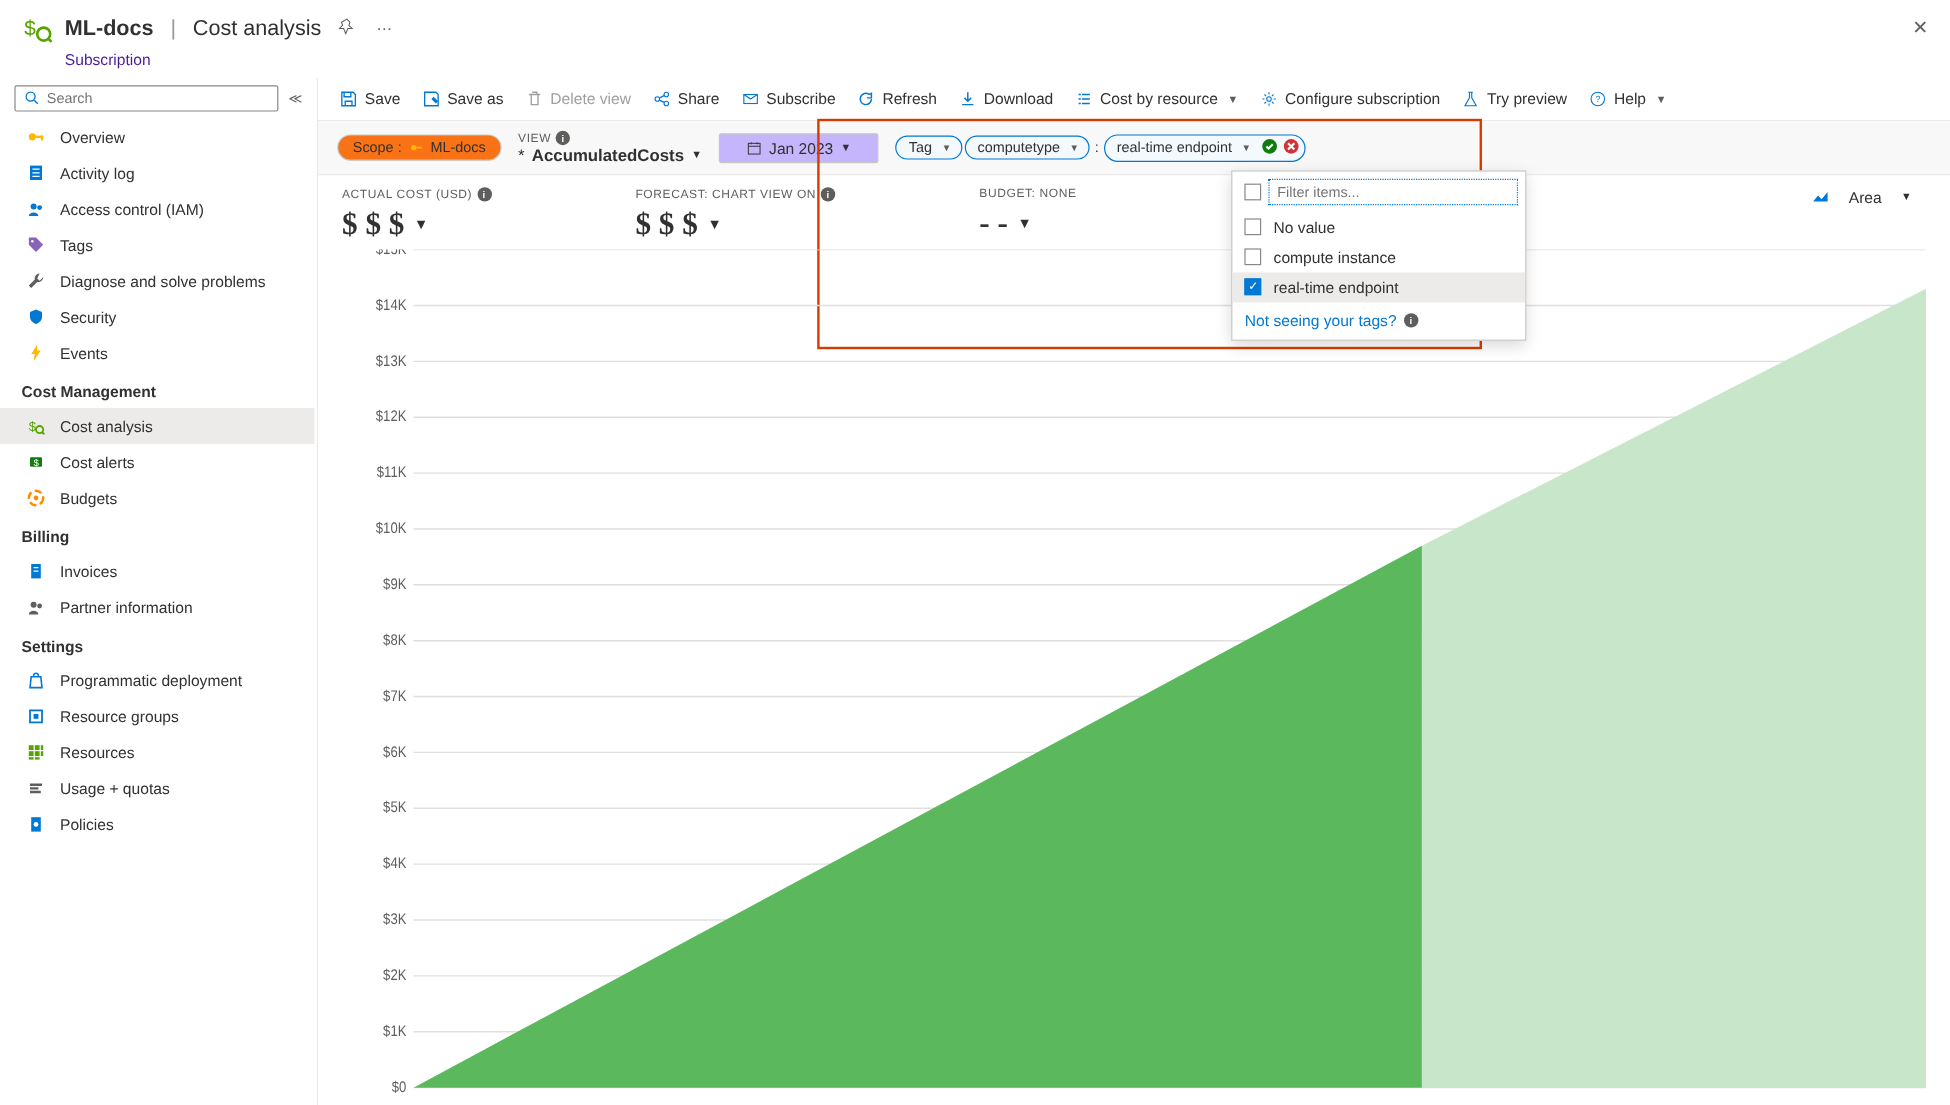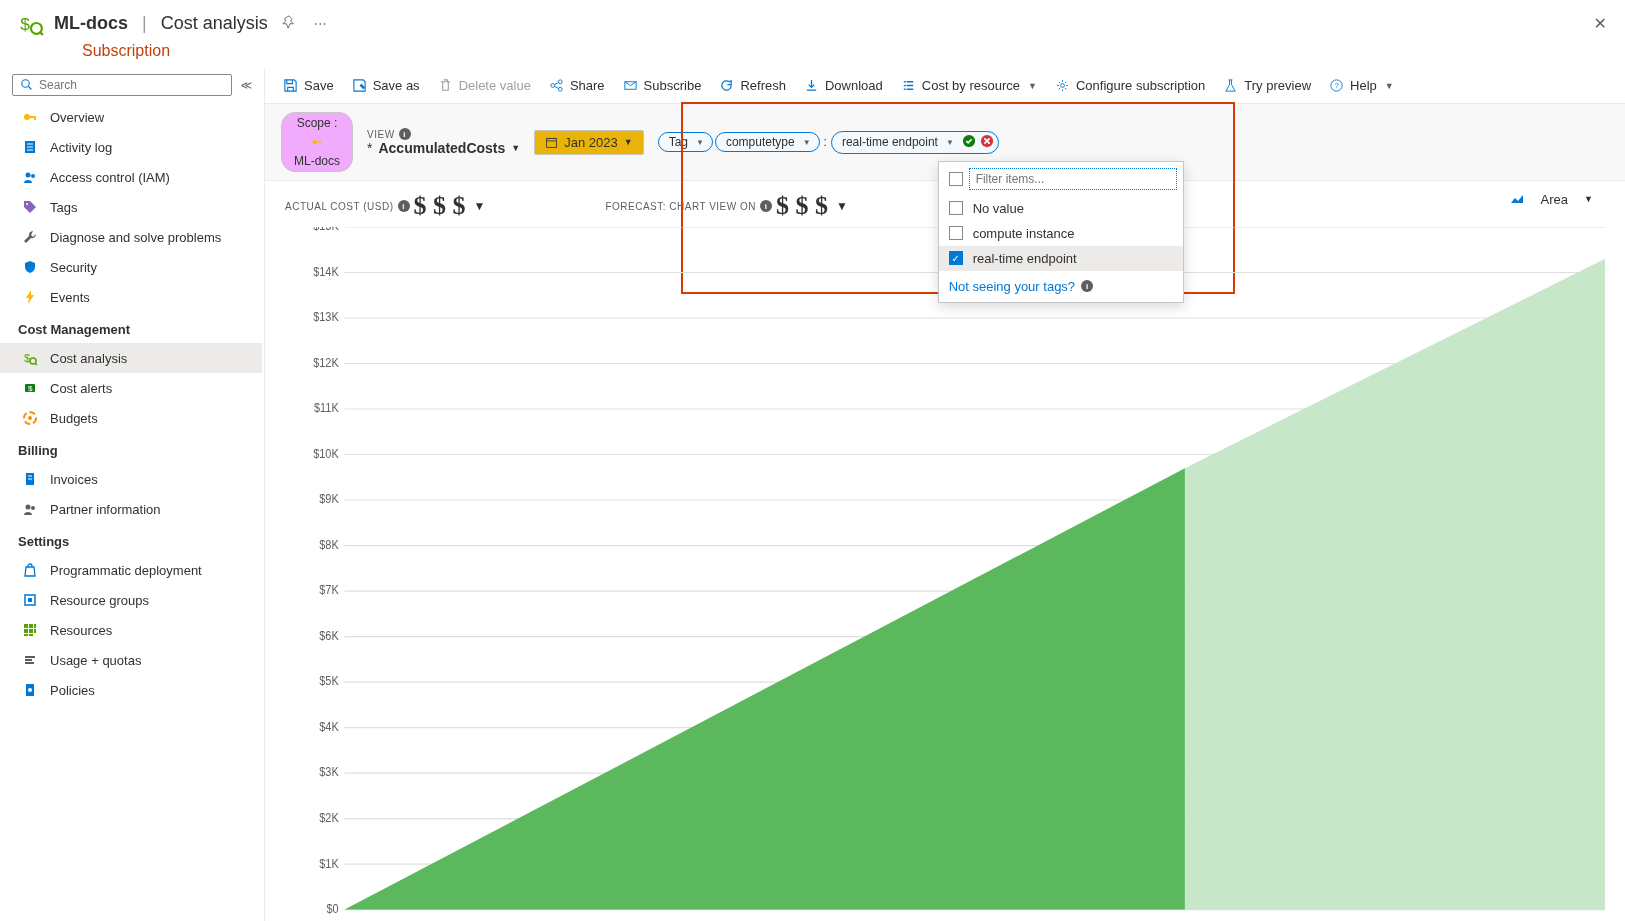--- a/index.html
+++ b/index.html
@@ -4,61 +4,61 @@
 <style>
 * { box-sizing: border-box; margin: 0; padding: 0; }
 body { font-family: "Segoe UI", -apple-system, sans-serif; font-size: 13px; color: #323130; background: #fff; overflow: hidden; }
 .header { display: flex; align-items: center; padding: 10px 18px 6px; gap: 10px; }
 .header-icon { width: 26px; height: 26px; color: #57a300; }
 .header-title { font-size: 18px; font-weight: 600; }
 .header-sep { font-size: 18px; color: #999; margin: 0 4px; }
 .header-page { font-size: 18px; font-weight: 400; }
 .pin-icon, .more-icon { color: #605e5c; cursor: pointer; padding: 4px; }
 .close-x { margin-left: auto; font-size: 16px; color: #605e5c; cursor: pointer; }
-.subheader { padding: 0 18px 8px 82px; font-size: 16px; color: #c2410c; }
+.subheader { padding: 0 18px 8px 54px; font-size: 13px; color: #4c1d95; }
 .layout { display: flex; height: calc(100vh - 58px); }
 .sidebar { width: 265px; border-right: 1px solid #edebe9; display: flex; flex-direction: column; position: relative; flex-shrink: 0; }
 .search-row { display: flex; align-items: center; padding: 6px 12px; gap: 8px; }
 .search-box { flex: 1; display: flex; align-items: center; border: 1px solid #8a8886; border-radius: 2px; padding: 3px 8px; gap: 6px; }
 .search-box input { border: none; outline: none; font-size: 12px; flex: 1; }
 .collapse-btn { color: #605e5c; cursor: pointer; font-size: 11px; }
 .nav { overflow-y: auto; flex: 1; padding-right: 2px; }
 .nav::-webkit-scrollbar { width: 8px; }
 .nav::-webkit-scrollbar-thumb { background: #c8c6c4; border-radius: 4px; }
 .nav-item { display: flex; align-items: center; padding: 7px 12px 7px 22px; gap: 12px; cursor: pointer; font-size: 13px; }
 .nav-item.selected { background: #edebe9; }
 .nav-icon { width: 16px; height: 16px; flex-shrink: 0; display: inline-flex; align-items: center; justify-content: center; }
 .nav-group { font-weight: 600; padding: 10px 18px 6px; font-size: 13px; }
 .main { flex: 1; display: flex; flex-direction: column; overflow: hidden; }
 .toolbar { display: flex; align-items: center; padding: 6px 16px; gap: 14px; border-bottom: 1px solid #edebe9; flex-wrap: wrap; }
 .tb-btn { display: flex; align-items: center; gap: 6px; cursor: pointer; padding: 4px 2px; color: #323130; font-size: 13px; }
 .tb-btn.disabled { color: #a19f9d; }
 .tb-btn .chev { font-size: 9px; margin-left: 2px; color: #605e5c; }
 .filter-bar { display: flex; align-items: center; padding: 8px 16px; gap: 14px; background: #f8f8f8; border-bottom: 1px solid #edebe9; position: relative; }
-.scope-pill { border: 1px solid #c8c6c4; border-radius: 14px; padding: 3px 12px; display: flex; align-items: center; gap: 6px; background: #f0abfc; font-size: 12px; flex-direction: column; }
+.scope-pill { border: 1px solid #c8c6c4; border-radius: 14px; padding: 3px 12px; display: flex; align-items: center; gap: 6px; background: #f97316; font-size: 12px; }
 .view-block { display: flex; flex-direction: column; font-size: 11px; }
 .view-label { font-size: 10px; letter-spacing: .5px; color: #605e5c; display: flex; align-items: center; gap: 4px; }
 .view-value { font-size: 14px; display: flex; align-items: center; gap: 6px; }
-.date-pill { border: 1px solid #c8c6c4; border-radius: 2px; padding: 4px 10px; display: flex; align-items: center; gap: 6px; background: #eab308; cursor: pointer; font-size: 13px; }
+.date-pill { border: 1px solid #c8c6c4; border-radius: 2px; padding: 4px 22px; display: flex; align-items: center; gap: 6px; background: #c4b5fd; cursor: pointer; font-size: 13px; }
 .fpill { border: 1px solid #0078d4; border-radius: 14px; padding: 2px 4px 2px 10px; display: flex; align-items: center; gap: 4px; background: #f3f9fd; font-size: 12px; }
 .fpill .chev-sm { font-size: 8px; color: #605e5c; margin: 0 4px; }
 .fcolon { font-size: 12px; margin: 0 2px; }
 .faccept { color: #107c10; cursor: pointer; }
 .fcancel { color: #d13438; cursor: pointer; }
 .red-box { position: absolute; border: 2px solid #d83b01; pointer-events: none; }
 .filter-dropdown { position: absolute; background: #fff; border: 1px solid #c8c6c4; box-shadow: 0 4px 12px rgba(0,0,0,.15); width: 246px; z-index: 10; }
 .fd-filter { border: 1px dotted #0078d4; margin: 6px; padding: 3px 6px; font-size: 12px; }
 .fd-filter input { border: none; outline: none; width: 100%; font-size: 12px; }
 .fd-item { display: flex; align-items: center; gap: 10px; padding: 5px 10px; cursor: pointer; font-size: 13px; }
 .fd-item.sel { background: #edebe9; }
 .fd-check { width: 14px; height: 14px; border: 1px solid #8a8886; display: flex; align-items: center; justify-content: center; font-size: 10px; background: #fff; }
 .fd-check.on { background: #0078d4; border-color: #0078d4; color: #fff; }
 .fd-link { color: #0078d4; padding: 8px 10px; cursor: pointer; font-size: 13px; display: flex; align-items: center; gap: 6px; }
 .stats { display: flex; padding: 10px 20px 6px; gap: 120px; align-items: flex-start; }
-.stat { display: flex; flex-direction: row; gap: 4px; }
+.stat { display: flex; flex-direction: column; gap: 4px; }
 .stat-label { font-size: 10px; letter-spacing: .5px; color: #605e5c; display: flex; align-items: center; gap: 4px; }
 .stat-value { font-size: 26px; font-weight: 600; display: flex; align-items: center; gap: 8px; font-family: Georgia, serif; }
 .stat-value .chev { font-size: 12px; font-family: "Segoe UI"; }
 .chart-type { margin-left: auto; display: flex; align-items: center; gap: 16px; cursor: pointer; font-size: 13px; padding-right: 12px; }
 .chart-wrap { flex: 1; position: relative; padding: 0 20px 10px 30px; }
 .chart-svg { width: 100%; height: 100%; }
 .grid-line { stroke: #e1dfdd; stroke-width: 1; }
 .axis-label { font-size: 11px; fill: #605e5c; }
 .area-actual { fill: #5cb85c; }
 .area-forecast { fill: #c8e6c9; }
@@ -285,21 +285,21 @@
           <svg width="15" height="15" viewBox="0 0 16 16">
             <path d="M2 2h10l2 2v10H2z" fill="none" stroke="#0078d4" stroke-width="1.2"></path>
             <path d="M10 6l4 4-2 2-4-4z" fill="#0078d4"></path>
           </svg>
           <span>Save as</span>
         </div>
       <div class="tb-btn disabled">
           <svg width="15" height="15" viewBox="0 0 16 16">
             <path d="M3 4h10 M5 4v9h6V4 M6 2h4v2" fill="none" stroke="#a19f9d" stroke-width="1.2"></path>
           </svg>
-          <span>Delete value</span>
+          <span>Delete view</span>
         </div>
       <div class="tb-btn">
           <svg width="15" height="15" viewBox="0 0 16 16">
             <circle cx="4" cy="8" r="2" fill="none" stroke="#0078d4"></circle>
             <circle cx="12" cy="4" r="2" fill="none" stroke="#0078d4"></circle>
             <circle cx="12" cy="12" r="2" fill="none" stroke="#0078d4"></circle>
             <line x1="6" y1="7" x2="10" y2="5" stroke="#0078d4"></line>
             <line x1="6" y1="9" x2="10" y2="11" stroke="#0078d4"></line>
           </svg>
           <span>Share</span>

